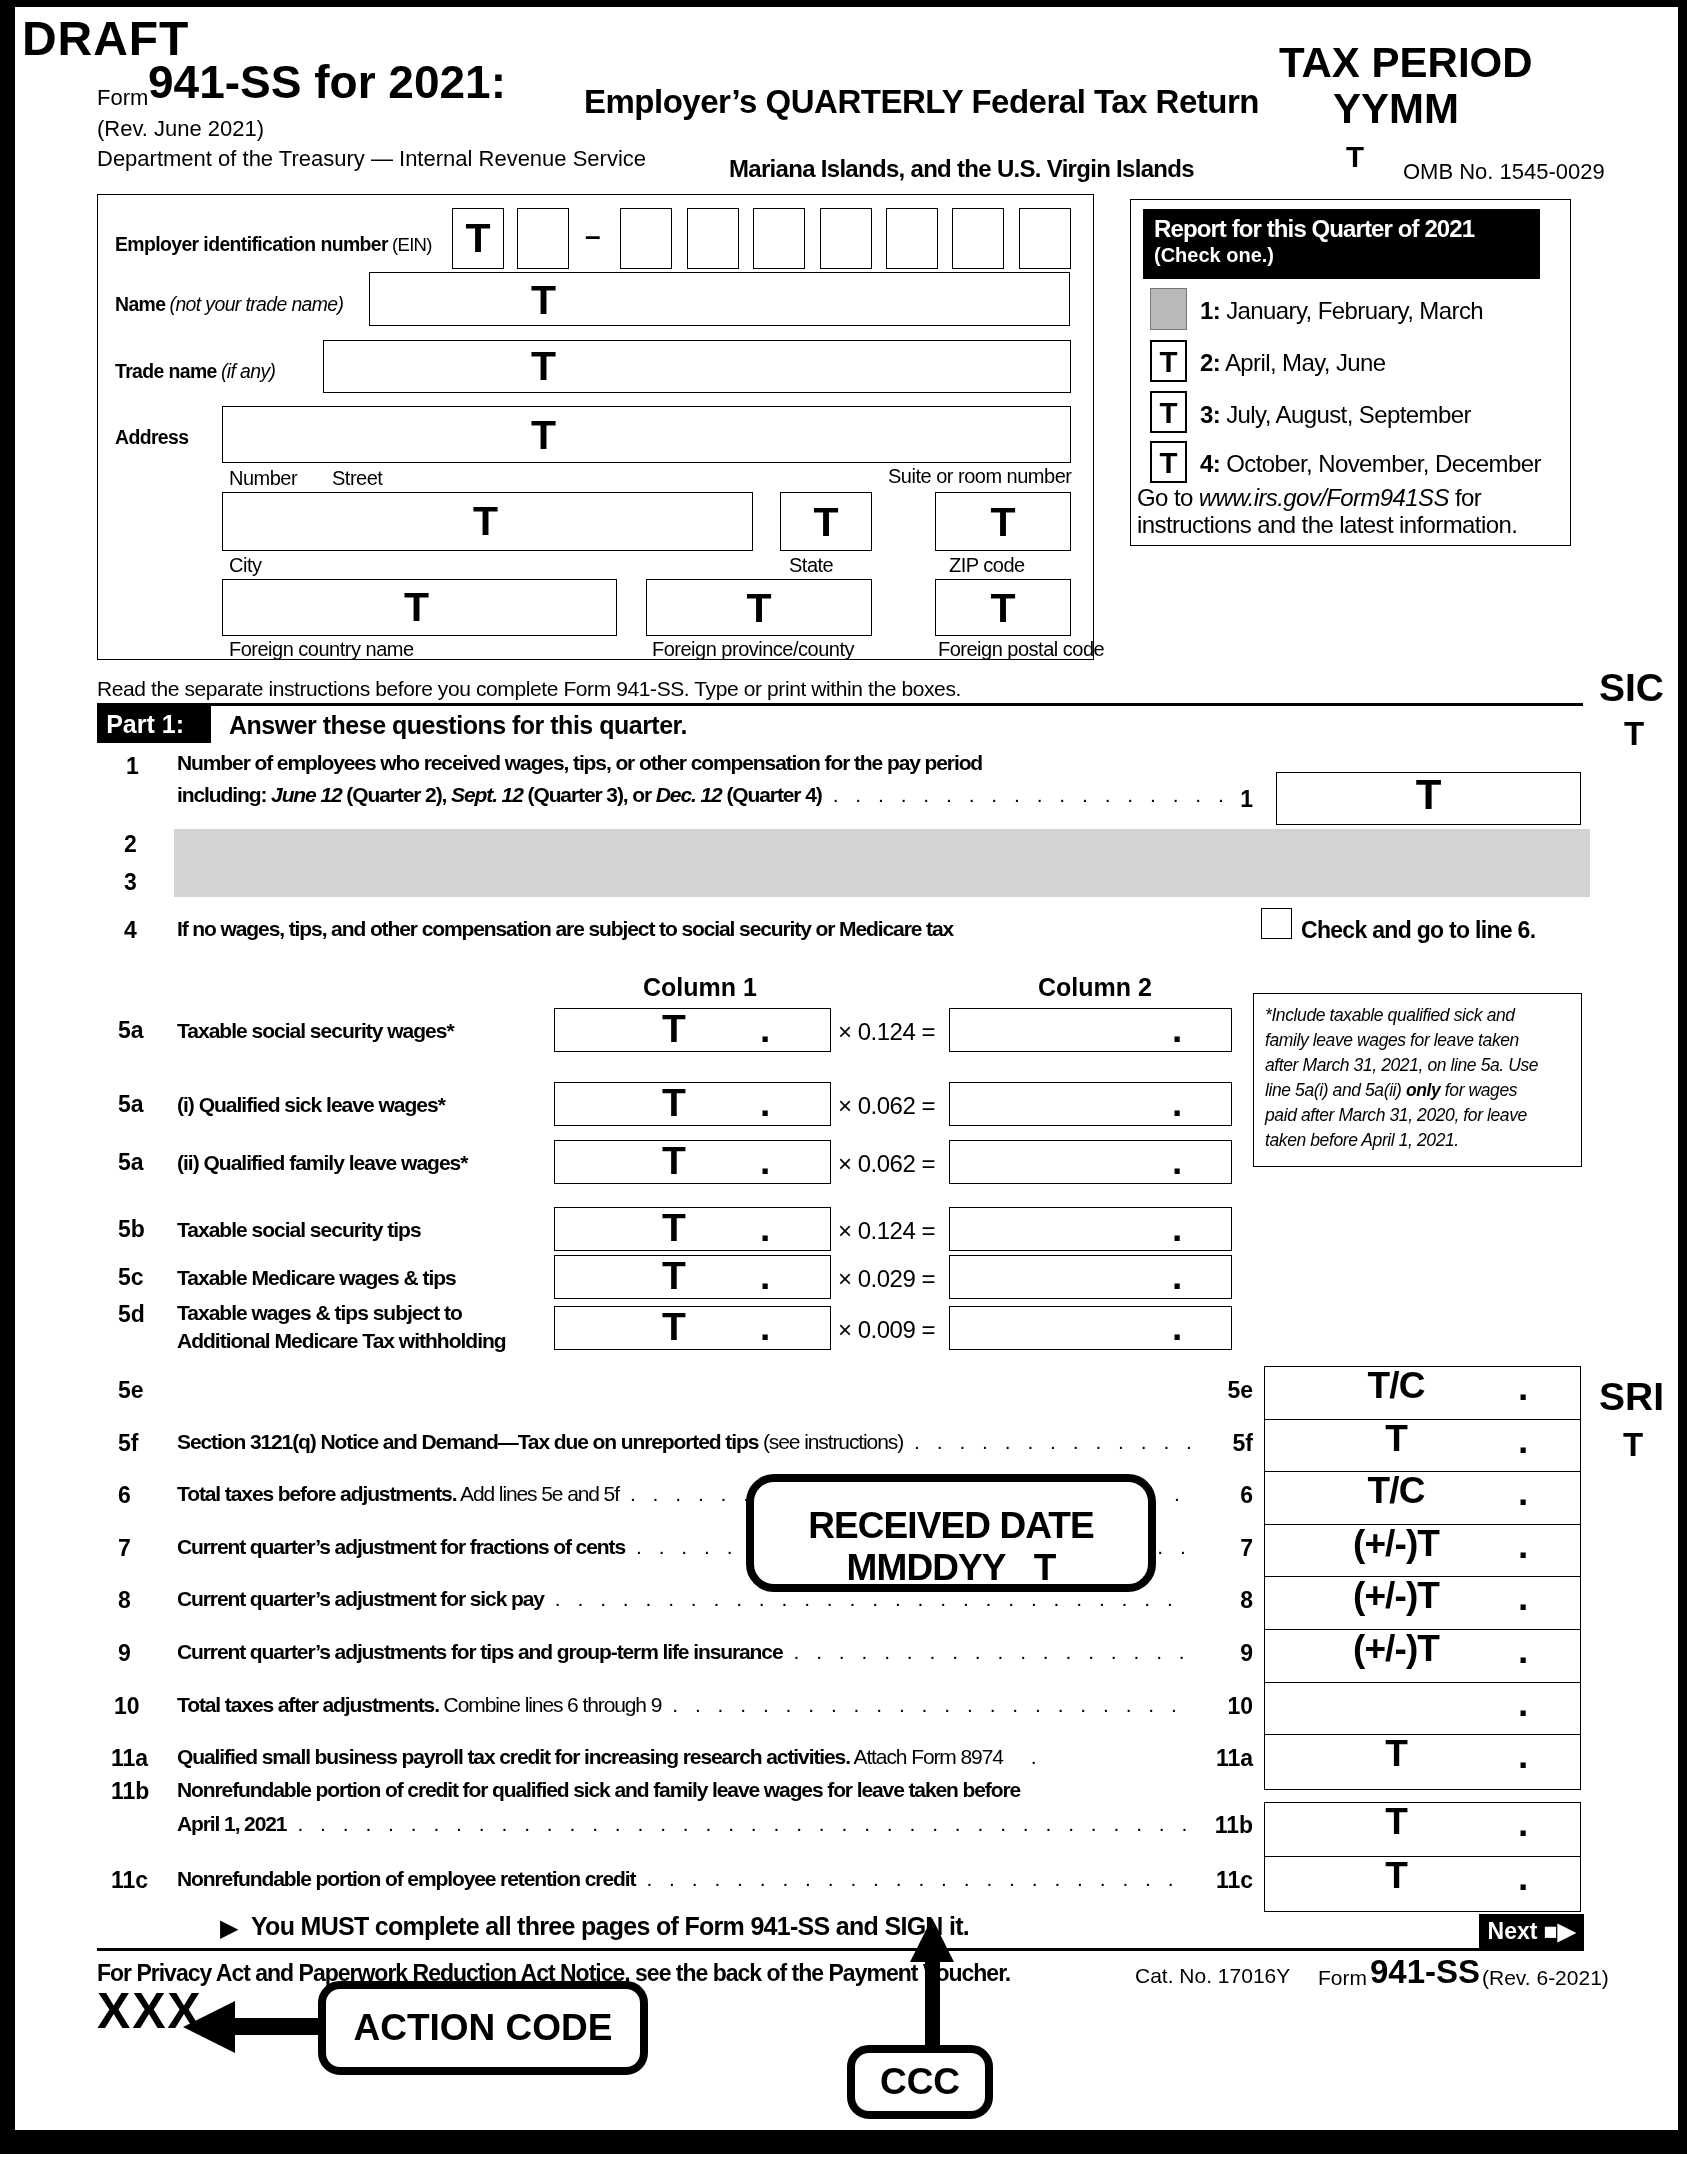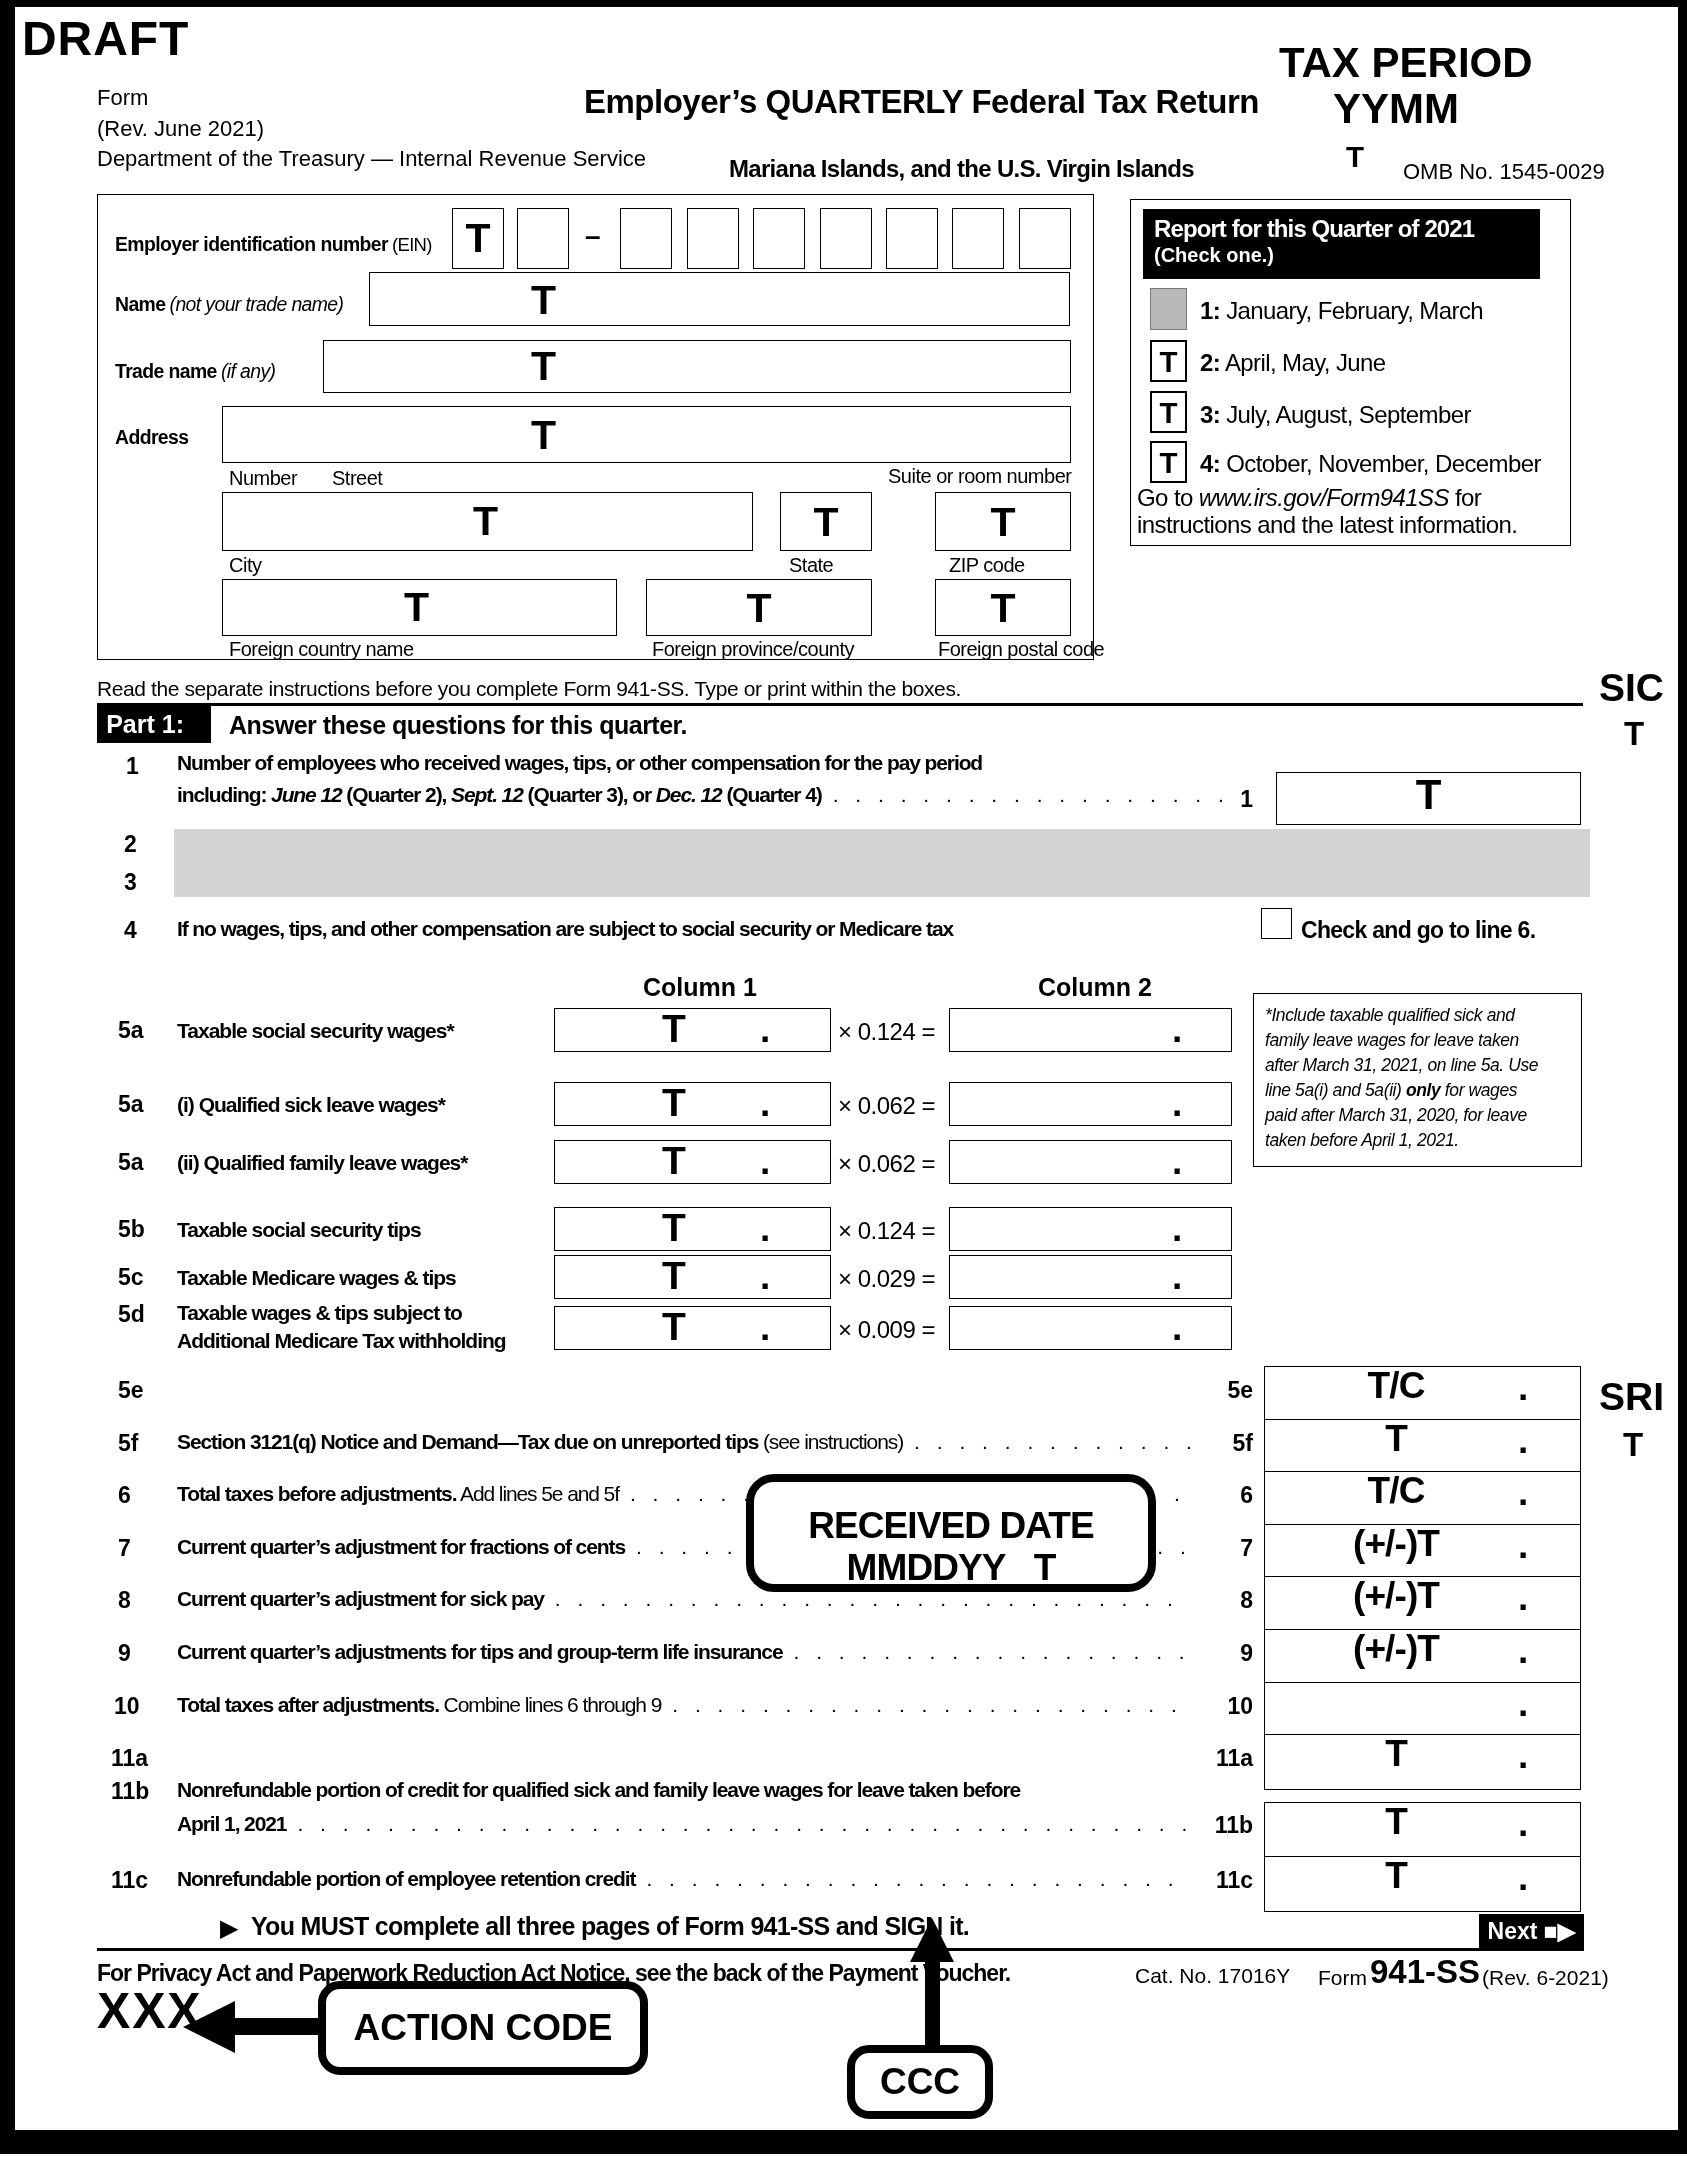--- a/index.html
+++ b/index.html
@@ -85,20 +85,21 @@
   <div class="blk" style="left:1678px;top:0;width:9.2px;height:2152px"></div>
   <div class="blk" style="left:0;top:2130px;width:1687px;height:24px"></div>
 
   <span class="abs draft" style="left:22px;top:11px">DRAFT</span>
   <span class="abs taxperiod" style="left:1279px;top:39px">TAX PERIOD</span>
   <span class="abs yymm" style="left:1333px;top:85px">YYMM</span>
   <span class="abs bigT" style="left:1346px;top:140px">T</span>
   <span class="abs s24" style="left:1403px;top:159px">OMB No. 1545-0029</span>
 
   <span class="abs s24" style="left:97px;top:85px">Form</span>
+  <span class="abs formnum" style="left:148px;top:55px">941-SS for 2021:</span>
   <span class="abs s24" style="left:97px;top:116px">(Rev. June 2021)</span>
   <span class="abs s24" style="left:97px;top:146px">Department of the Treasury — Internal Revenue Service</span>
   <span class="abs title" style="left:584px;top:83px">Employer’s QUARTERLY Federal Tax Return</span>
   <span class="abs sub" style="left:729px;top:155px">Mariana Islands, and the U.S. Virgin Islands</span>
 
   <div class="box" style="left:97px;top:194px;width:997px;height:466px"></div>
 
   <span class="abs" style="left:115px;top:233px">
     <span class="flabel">Employer identification number</span>
     <span class="fsmall">(EIN)</span>
@@ -343,20 +344,21 @@
     </div>
 
   <span class="lnum" style="left:114px;top:1693px">10</span>
   <div class="ltxt" style="top:1693px"><span>Total taxes after adjustments.</span><span class="n"> Combine lines 6 through 9</span><span class="dots">. . . . . . . . . . . . . . . . . . . . . . . . . . . . . . . . . . . . . . . . . . . . . . . . . . . . . . . . . . . .</span></div>
   <span class="rnum" style="top:1693px">10</span>
   <div class="box abox" style="top:1682px">
       <span class="ap">.</span>
     </div>
 
   <span class="lnum" style="left:111px;top:1745px">11a</span>
+  <div class="ltxt" style="top:1745px"><span>Qualified small business payroll tax credit for increasing research activities.</span><span class="n"> Attach Form 8974</span><span class="dots"> .</span></div>
   <span class="rnum" style="top:1745px">11a</span>
   <div class="box abox" style="top:1734px">
       <span class="amark">T</span>
       <span class="ap">.</span>
     </div>
 
   <span class="lnum" style="left:111px;top:1778px">11b</span>
   <div class="ltxt" style="top:1778px"><span>Nonrefundable portion of credit for qualified sick and family leave wages for leave taken before</span></div>
   <div class="ltxt" style="top:1812px"><span>April 1, 2021</span><span class="dots">. . . . . . . . . . . . . . . . . . . . . . . . . . . . . . . . . . . . . . . . . . . . . . . . . . . . . . . . . . . .</span></div>
   <span class="rnum" style="top:1812px">11b</span>

